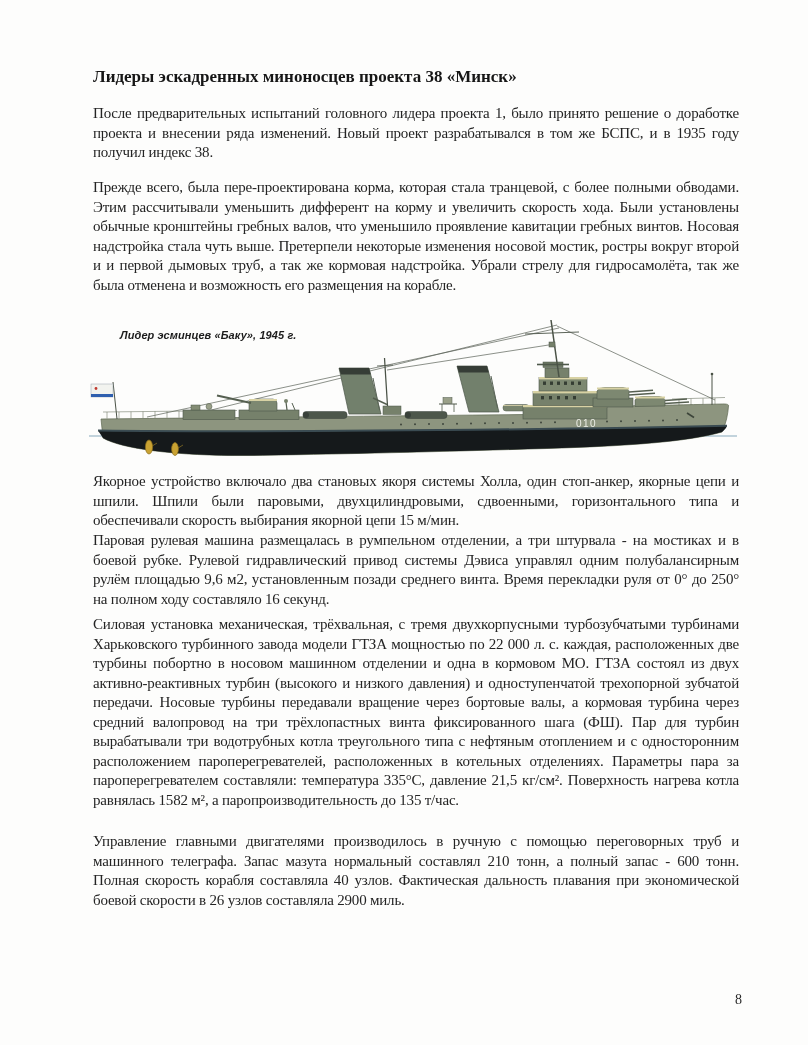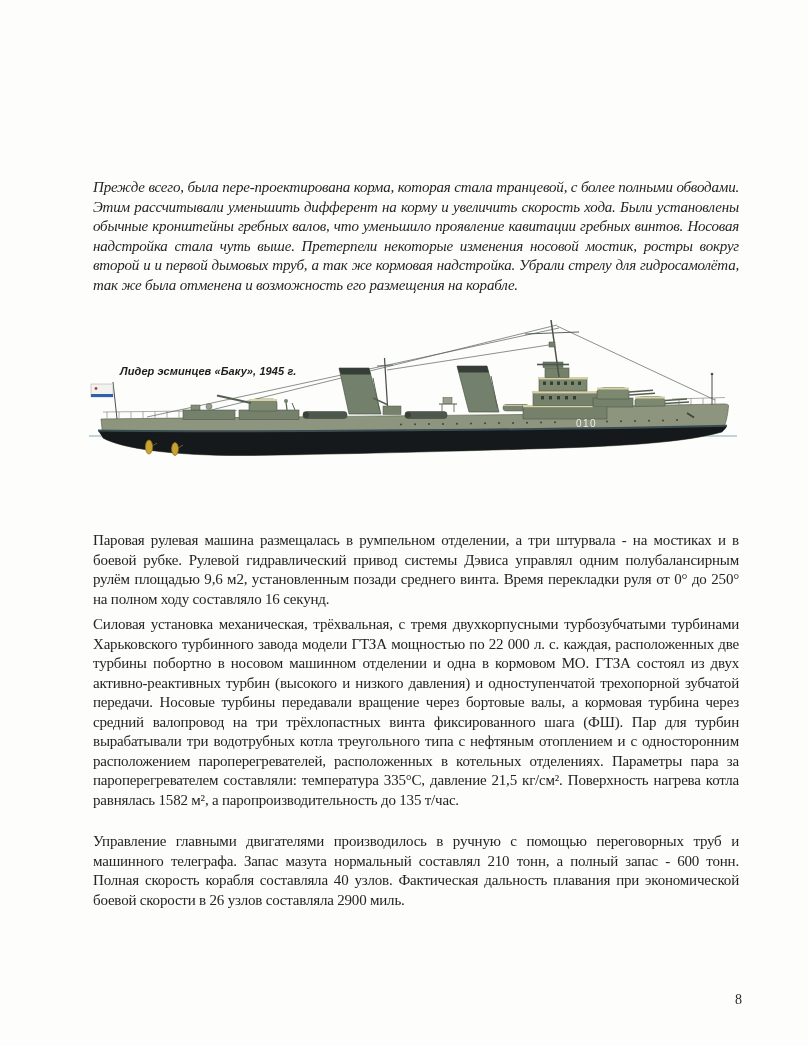--- a/index.html
+++ b/index.html
@@ -17,49 +17,50 @@
     color:#161616;
   }
   .para{
     position:absolute;left:93px;width:646px;margin:0;
     font-size:15px;line-height:19.5px;
     letter-spacing:-0.2px;
     text-align:justify;
     color:#242424;
   }
   #p1{top:104px;}
-  #p2{top:178px;font-style:italic;}
+  #p2{top:178px;}
   #p3{top:472px;}
   #p4{top:531px;}
   #p5{top:615px;}
   #p6{top:832px;}
   .figure{
     position:absolute;left:87px;top:318px;width:652px;height:142px;
     margin:0;
   }
   .figure svg{position:absolute;left:0;top:0;}
   .fig-caption{
     position:absolute;left:33px;top:11px;
     font-family:"Liberation Sans", sans-serif;
     font-size:11px;font-style:italic;font-weight:bold;
     color:#1c1c1c;
     letter-spacing:0.1px;
-    margin-top:36px;
   }
   .page-number{
     position:absolute;right:66px;top:992px;
     font-size:14px;color:#2a2a2a;
   }
 </style>
 </head>
 <body>
 
 <div class="page">
 
-
+  <h1 class="title">Лидеры эскадренных миноносцев проекта 38 «Минск»</h1>
+
+  <p class="para" id="p1">После предварительных испытаний головного лидера проекта 1, было принято решение о доработке проекта и внесении ряда изменений. Новый проект разрабатывался в том же БСПС, и в 1935 году получил индекс 38.</p>
   <p class="para" id="p2">Прежде всего, была пере-проектирована корма, которая стала транцевой, с более полными обводами. Этим рассчитывали уменьшить дифферент на корму и увеличить скорость хода. Были установлены обычные кронштейны гребных валов, что уменьшило проявление кавитации гребных винтов. Носовая надстройка стала чуть выше. Претерпели некоторые изменения носовой мостик, ростры вокруг второй и и первой дымовых труб, а так же кормовая надстройка. Убрали стрелу для гидросамолёта, так же была отменена и возможность его размещения на корабле.</p>
 
   <figure class="figure">
     <svg width="652" height="142" viewBox="0 0 652 142">
 
       <line x1="2" y1="118" x2="650" y2="118" stroke="#aec4d2" stroke-width="1.3"></line>
 
       <g stroke="#5a6158" stroke-width="0.7" fill="none">
         <line x1="470" y1="7" x2="112" y2="95"></line>
         <line x1="472" y1="10" x2="60" y2="99"></line>
@@ -233,19 +234,20 @@
         <circle cx="562" cy="102.7" r="1"></circle>
           <circle cx="576" cy="102.4" r="1"></circle>
           <circle cx="590" cy="102.1" r="1"></circle>
       </g>
 
       <text x="489" y="109" font-family="Liberation Sans, sans-serif" font-size="10" fill="#eceee6" letter-spacing="1.5">010</text>
     </svg>
     <figcaption class="fig-caption">Лидер эсминцев «Баку», 1945 г.</figcaption>
   </figure>
 
+  <p class="para" id="p3">Якорное устройство включало два становых якоря системы Холла, один стоп-анкер, якорные цепи и шпили. Шпили были паровыми, двухцилиндровыми, сдвоенными, горизонтального типа и обеспечивали скорость выбирания якорной цепи 15 м/мин.</p>
   <p class="para" id="p4">Паровая рулевая машина размещалась в румпельном отделении, а три штурвала - на мостиках и в боевой рубке. Рулевой гидравлический привод системы Дэвиса управлял одним полубалансирным рулём площадью 9,6 м2, установленным позади среднего винта. Время перекладки руля от 0° до 250° на полном ходу составляло 16 секунд.</p>
   <p class="para" id="p5">Силовая установка механическая, трёхвальная, с тремя двухкорпусными турбозубчатыми турбинами Харьковского турбинного завода модели ГТЗА мощностью по 22 000 л. с. каждая, расположенных две турбины побортно в носовом машинном отделении и одна в кормовом МО. ГТЗА состоял из двух активно-реактивных турбин (высокого и низкого давления) и одноступенчатой трехопорной зубчатой передачи. Носовые турбины передавали вращение через бортовые валы, а кормовая турбина через средний валопровод на три трёхлопастных винта фиксированного шага (ФШ). Пар для турбин вырабатывали три водотрубных котла треугольного типа с нефтяным отоплением и с односторонним расположением пароперегревателей, расположенных в котельных отделениях. Параметры пара за пароперегревателем составляли: температура 335°С, давление 21,5 кг/см². Поверхность нагрева котла равнялась 1582 м², а паропроизводительность до 135 т/час.</p>
   <p class="para" id="p6">Управление главными двигателями производилось в ручную с помощью переговорных труб и машинного телеграфа. Запас мазута нормальный составлял 210 тонн, а полный запас - 600 тонн. Полная скорость корабля составляла 40 узлов. Фактическая дальность плавания при экономической боевой скорости в 26 узлов составляла 2900 миль.</p>
 
   <div class="page-number">8</div>
 
 </div>
 
 </body></html>

